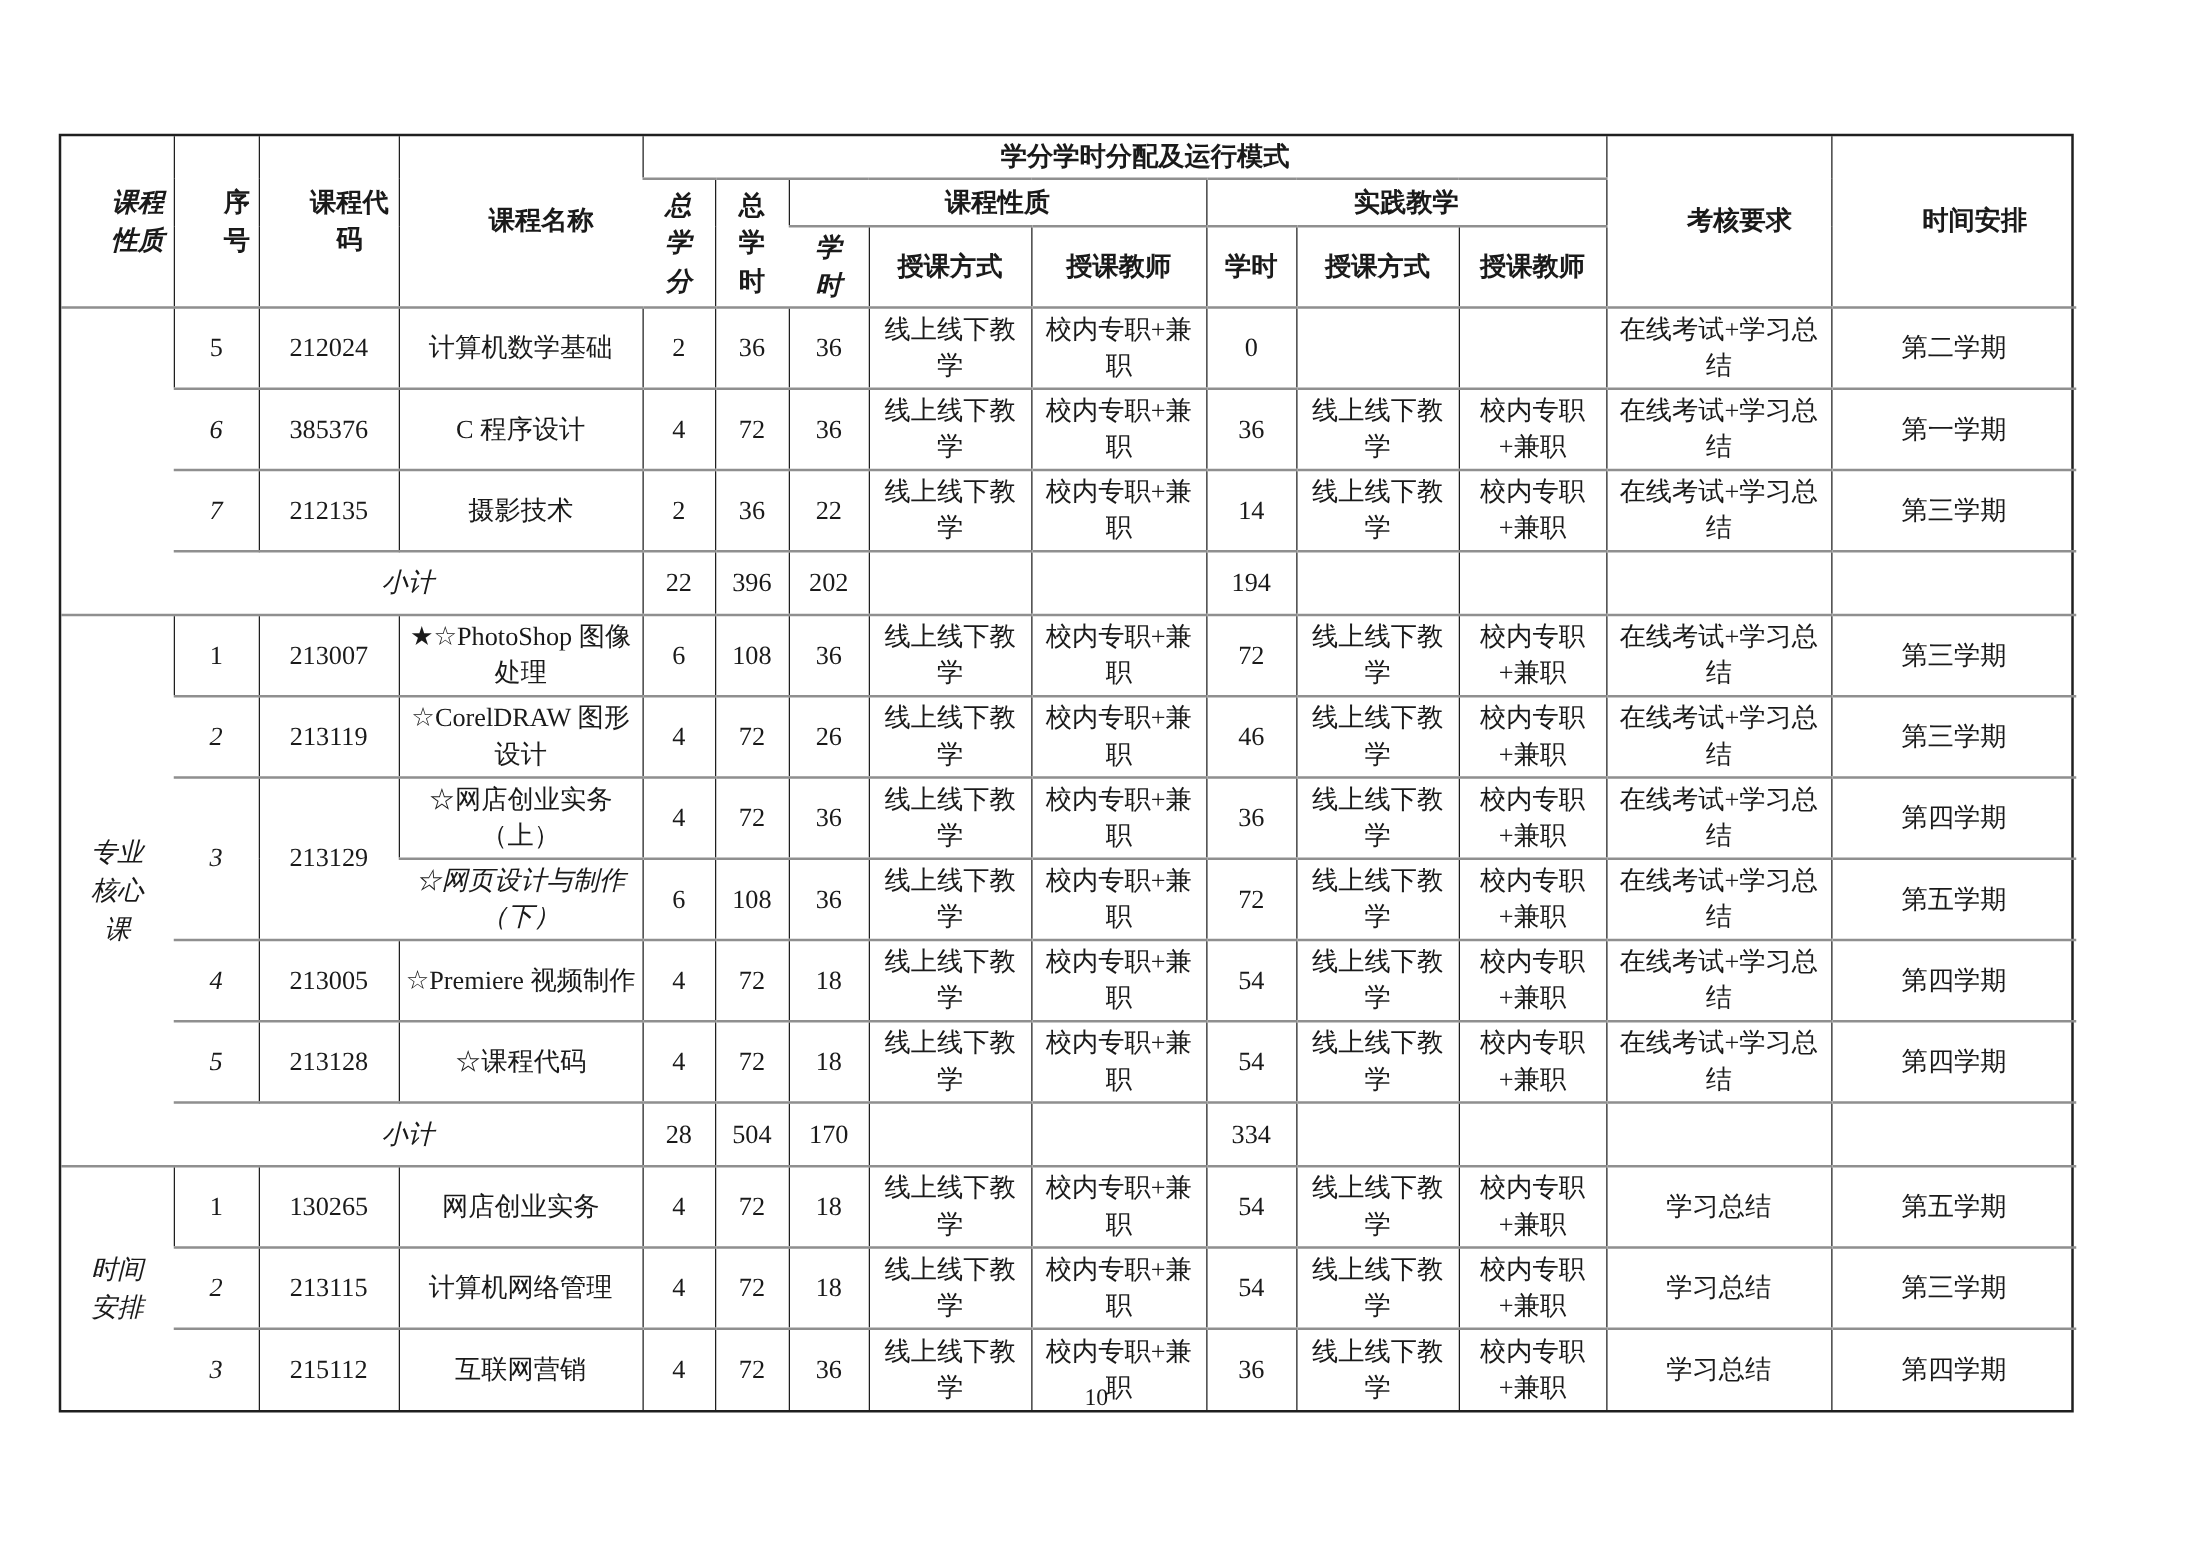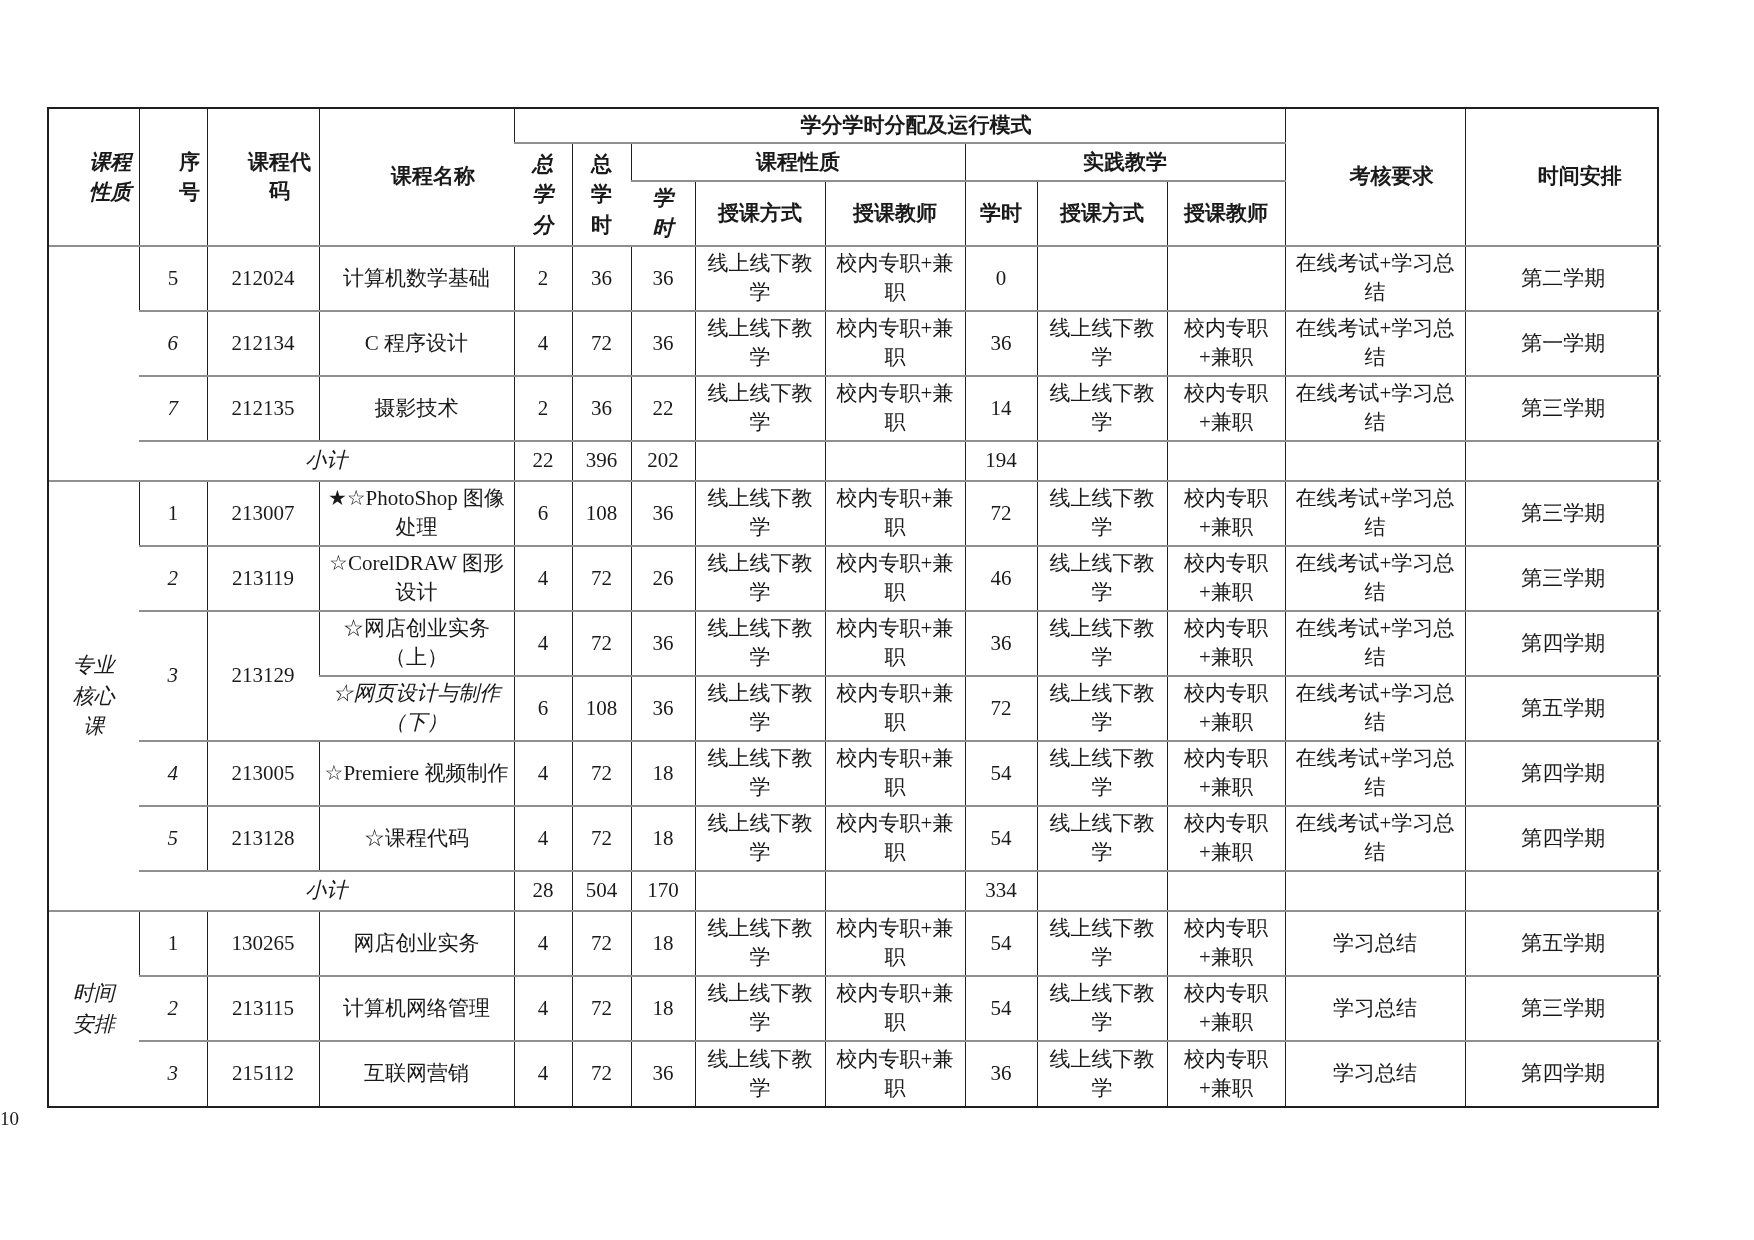--- a/index.html
+++ b/index.html
@@ -36,30 +36,30 @@
     overflow: hidden;
     word-break: break-word;
   }
   .curriculum th:first-child, .curriculum td:first-child { border-left: none; font-style: italic; }
   .curriculum thead tr:first-child th { border-top: none; padding-left: 36px; }
   .curriculum thead th { font-weight: bold; }
   .curriculum thead tr.h1 { height: 34px; }
   .curriculum thead tr.h2 { height: 38px; }
   .curriculum thead tr.h3 { height: 58px; }
   .curriculum tbody tr.data-row { height: 65px; }
-  .curriculum tbody tr.subtotal-row { height: 40px; }
+  .curriculum tbody tr.subtotal-row { height: 51px; }
   
   .w1 { display: inline-block; width: 1.15em; line-height: 1.45; }
   .w2 { display: inline-block; width: 2.2em; line-height: 1.45; }
   .page-number {
     position: absolute;
     top: 1108px;
     left: 0;
     width: 1754px;
-    text-align: left;
+    text-align: center;
     font-size: 19px;
   }
 </style>
 </head>
 <body>
 
 <div class="table-wrap">
   <table class="curriculum">
     <colgroup>
       <col style="width:90px">
@@ -114,21 +114,21 @@
           <td>线上线下教学</td>
           <td>校内专职+兼职</td>
           <td>0</td>
           <td></td>
           <td></td>
           <td>在线考试+学习总结</td>
           <td>第二学期</td>
         </tr>
         <tr class="data-row">
           <td>6</td>
-          <td>212134</td>
+          <td>385376</td>
           <td>C 程序设计</td>
           <td>4</td>
           <td>72</td>
           <td>36</td>
           <td>线上线下教学</td>
           <td>校内专职+兼职</td>
           <td>36</td>
           <td>线上线下教学</td>
           <td>校内专职+兼职</td>
           <td>在线考试+学习总结</td>

